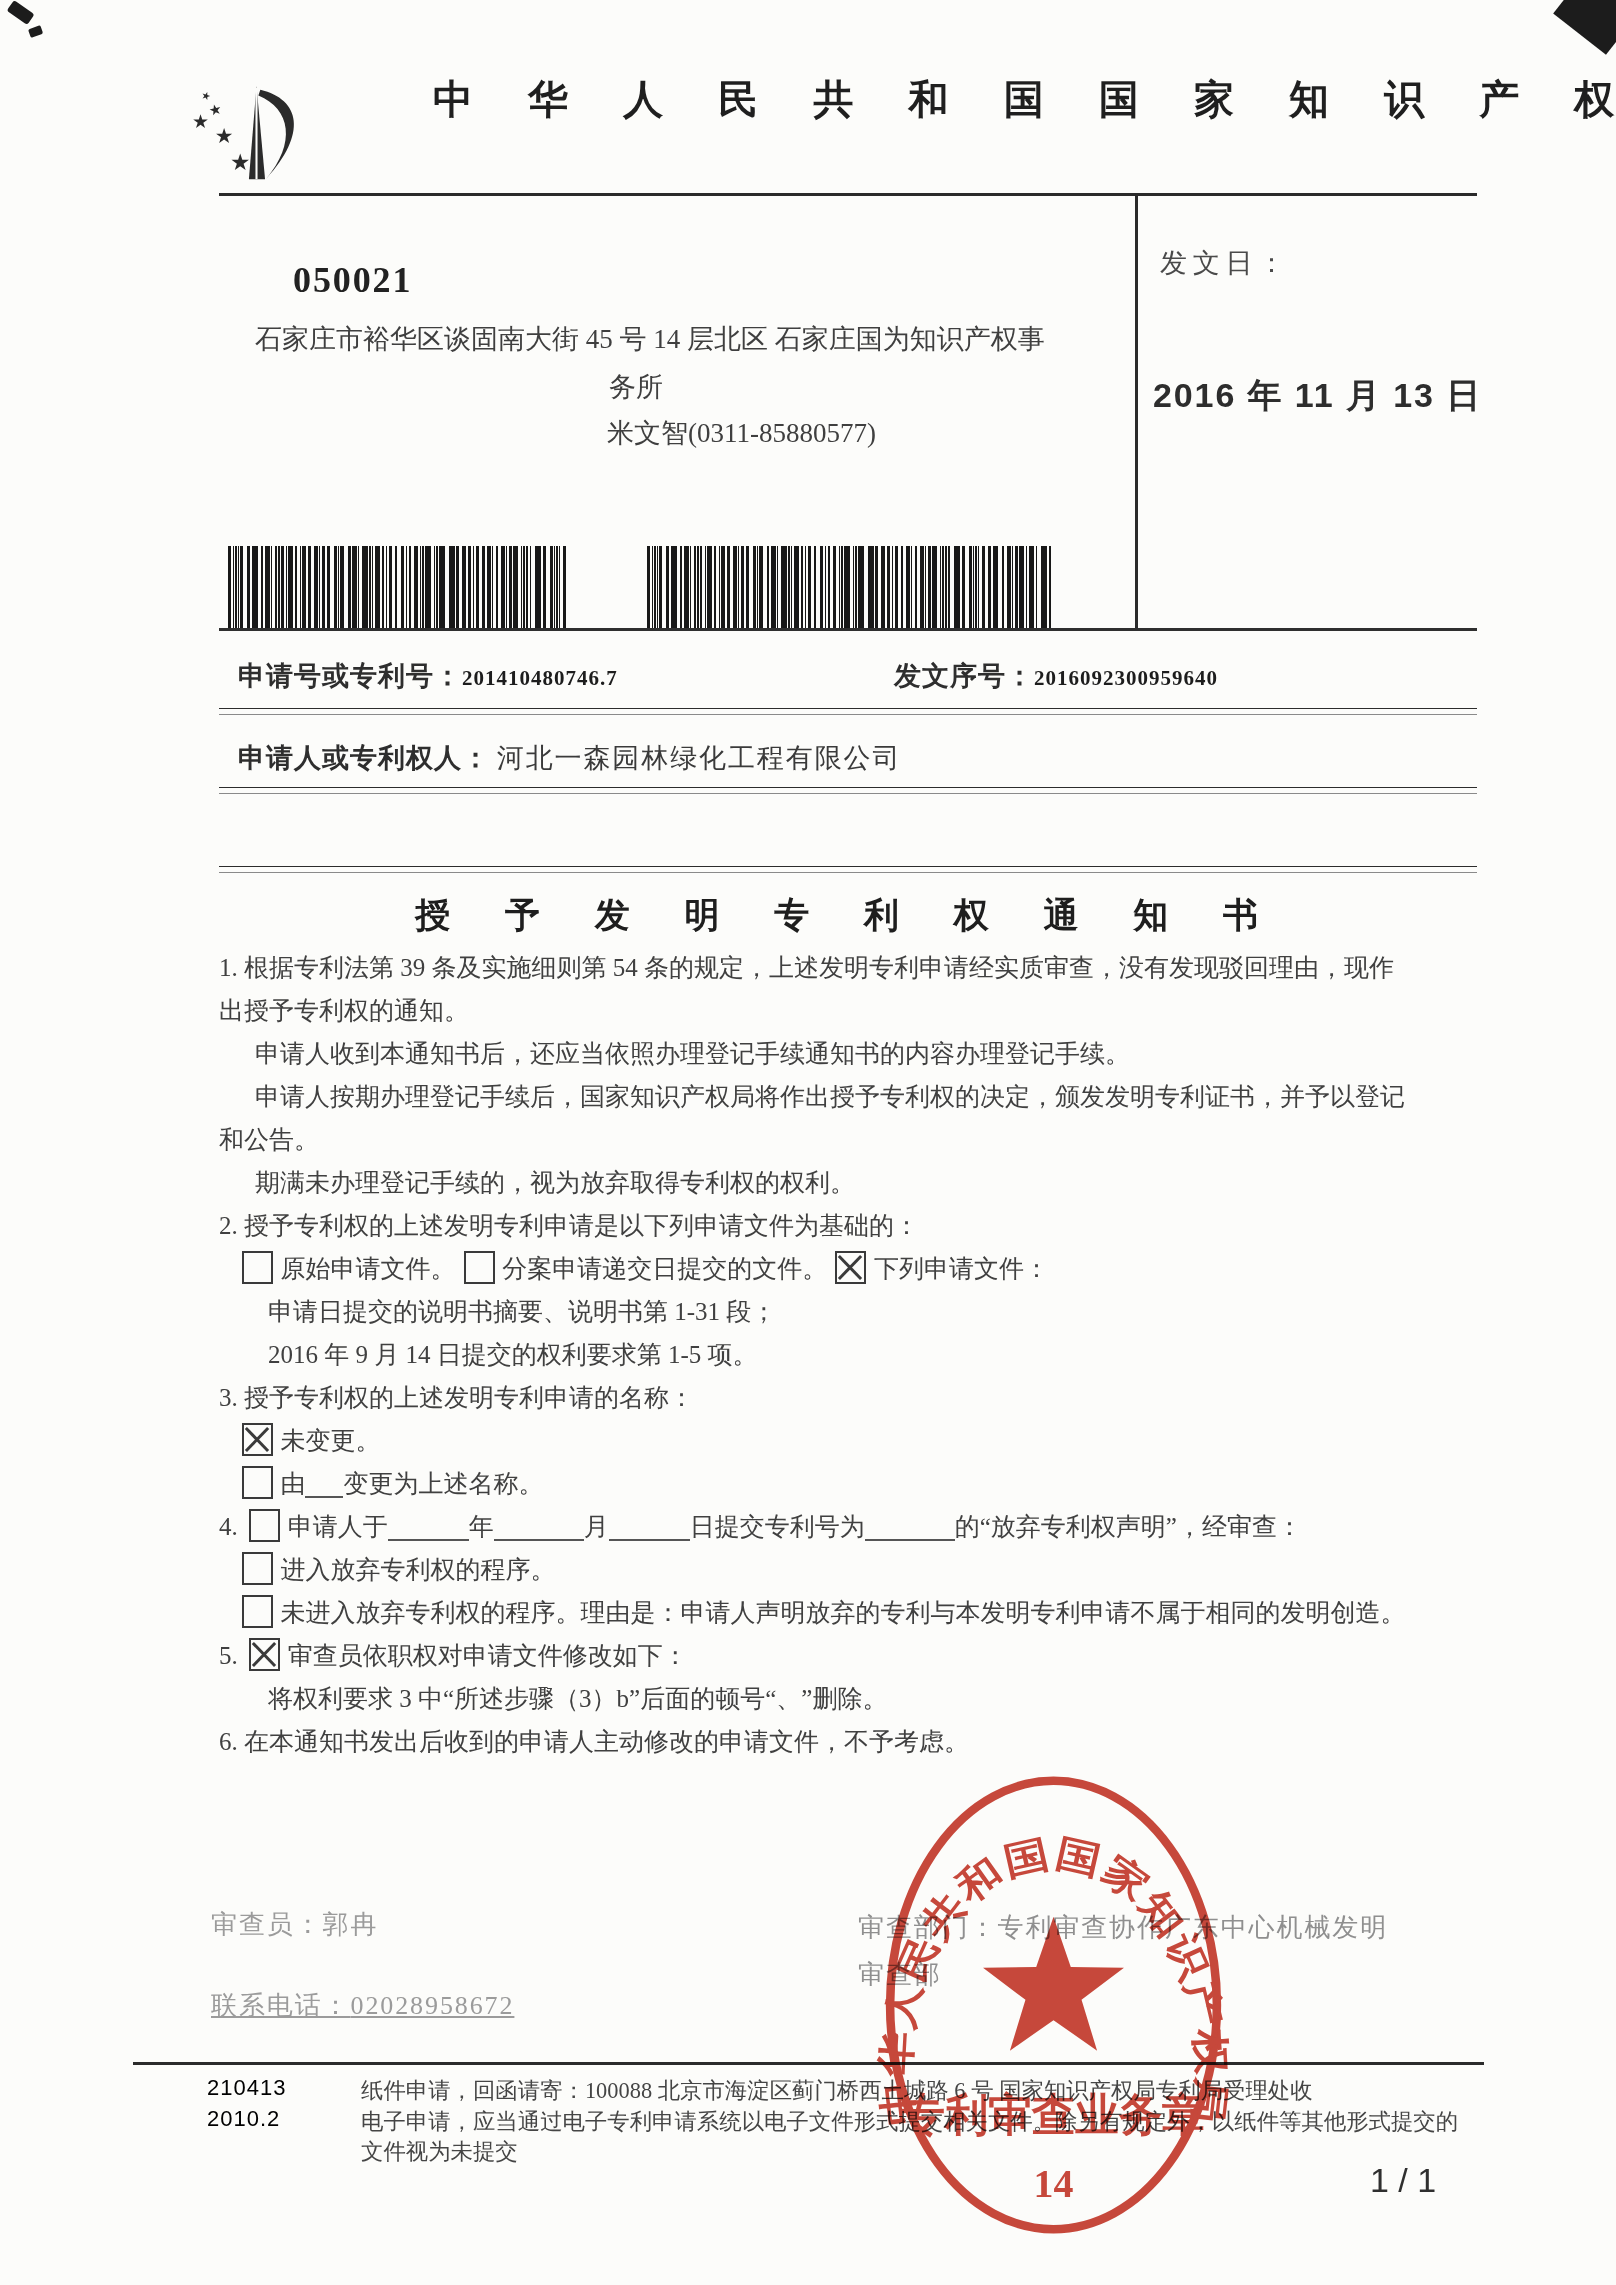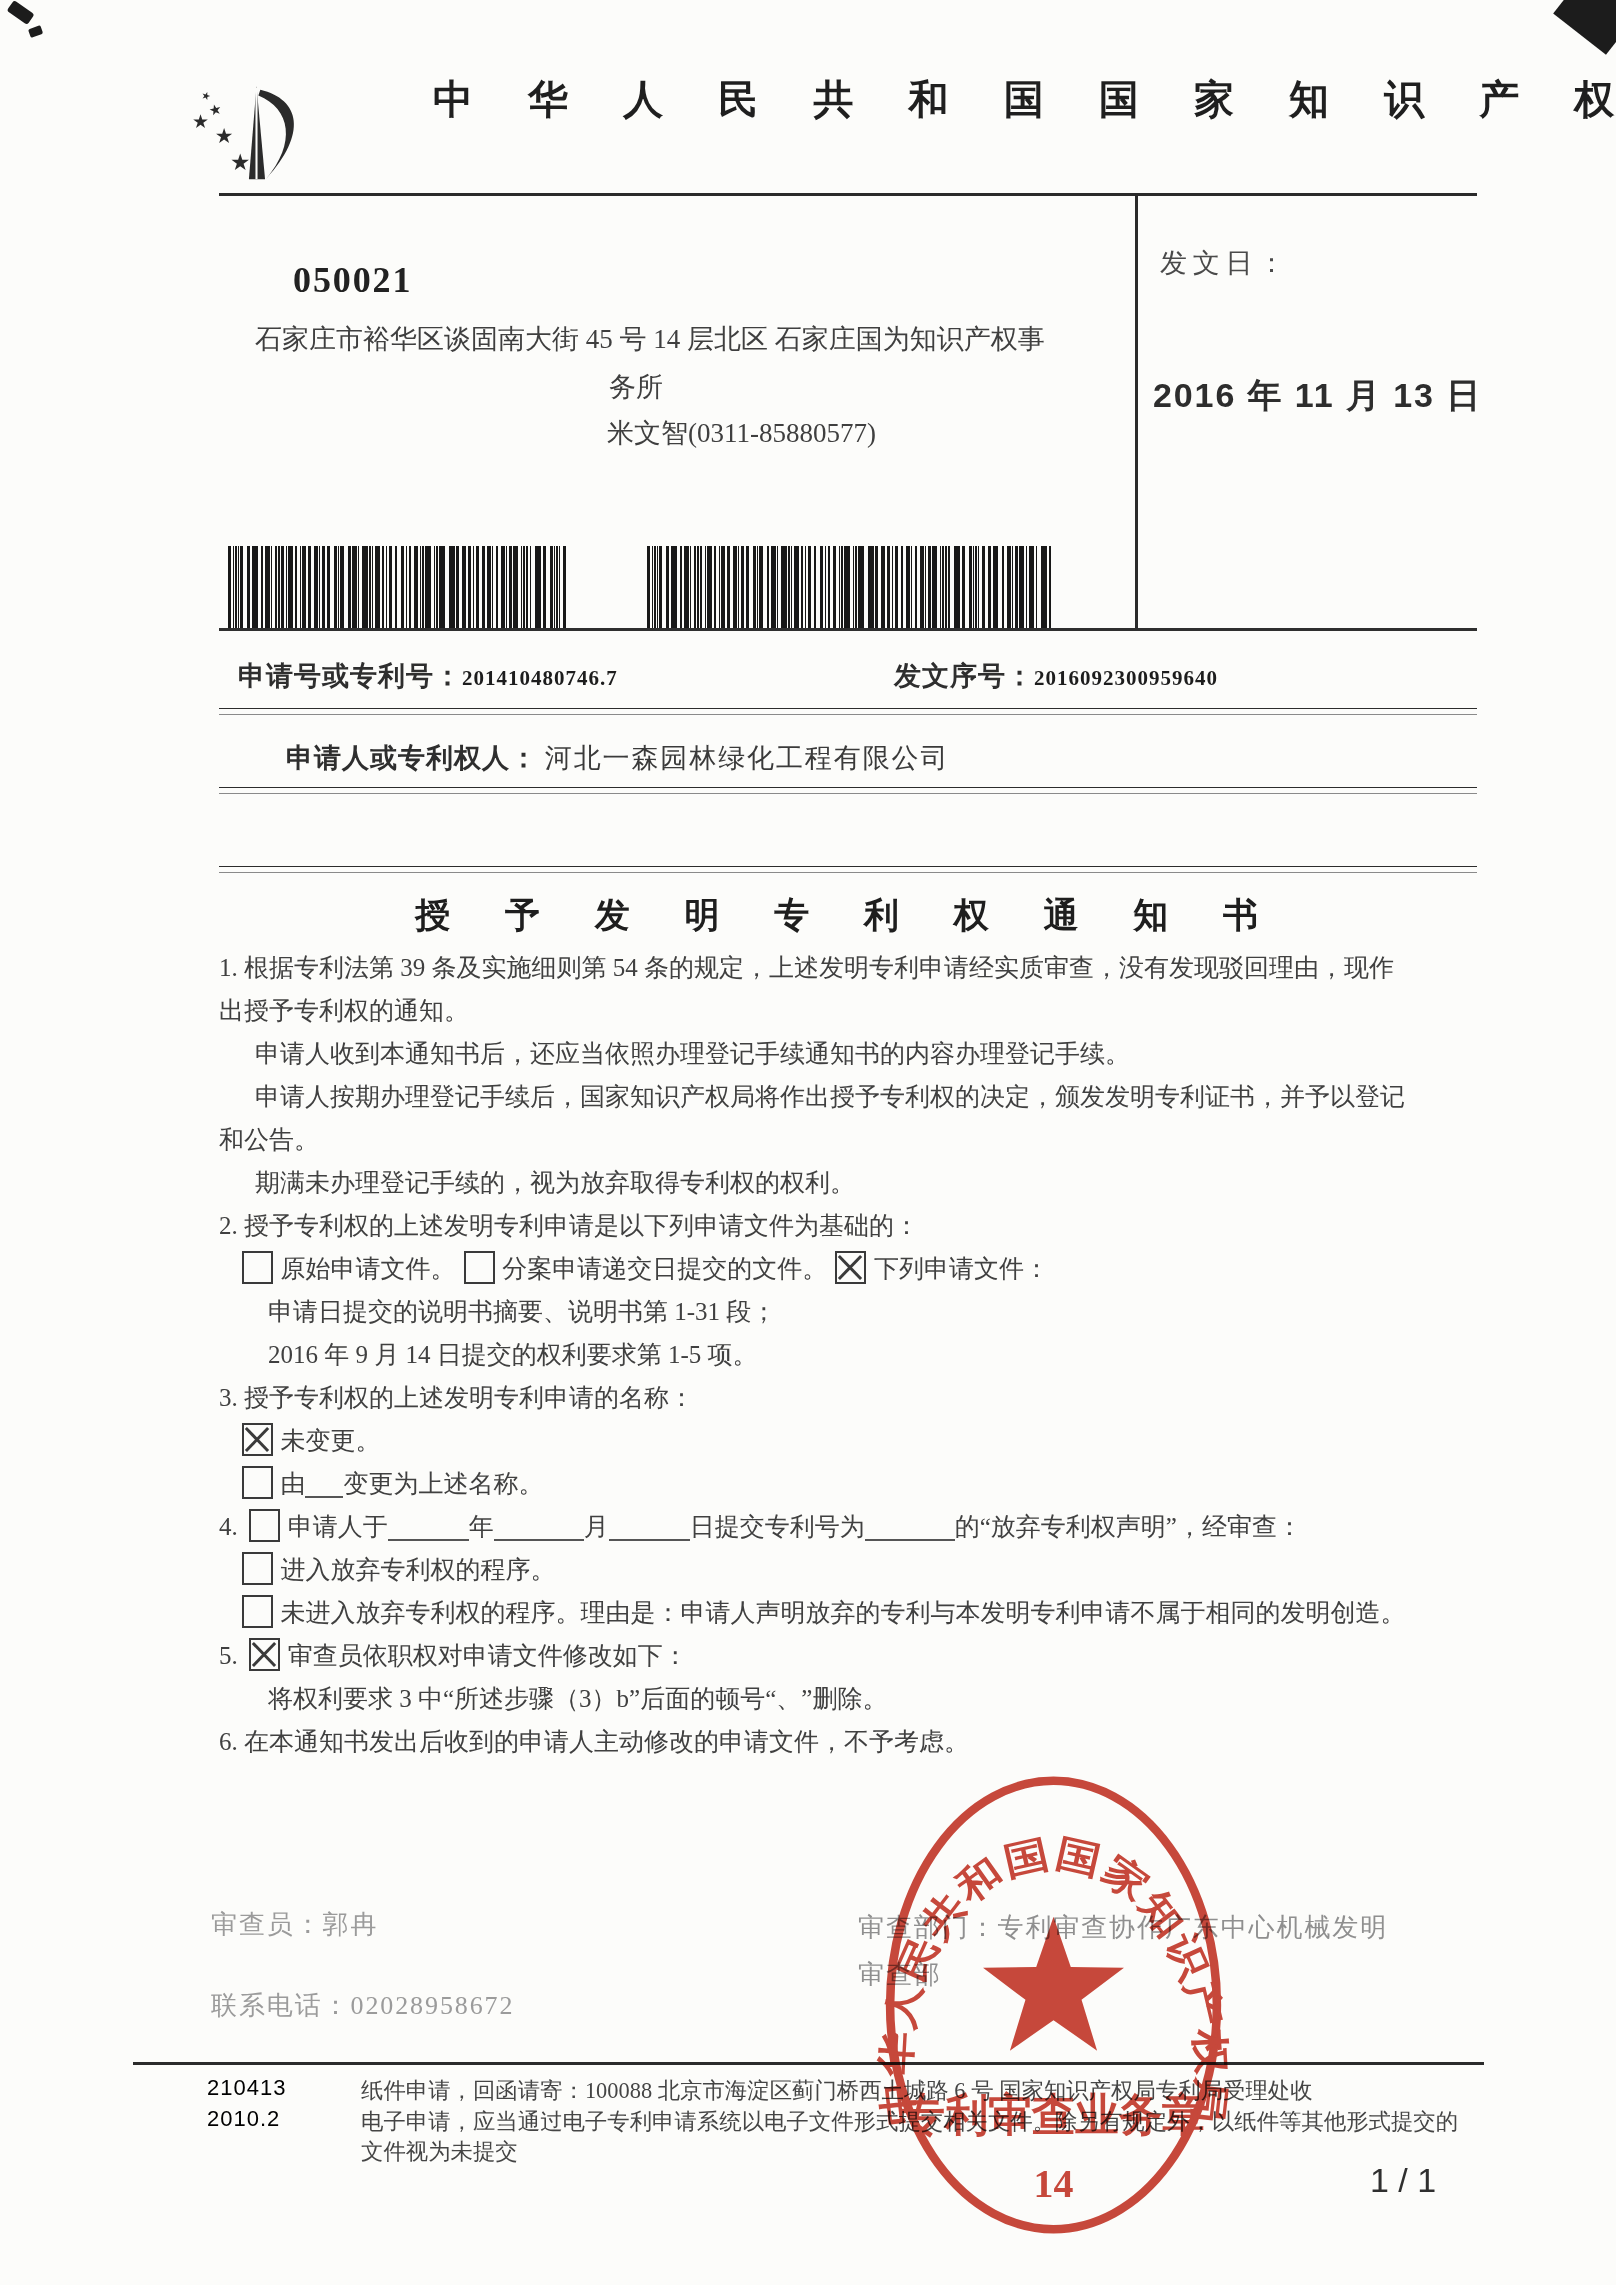--- a/index.html
+++ b/index.html
@@ -46,21 +46,21 @@
   .bc1{left:228px;width:338px;}
   .bc2{left:647px;width:404px;}
   .rule-under-barcode{position:absolute;left:219px;top:628px;width:1258px;height:2.9px;background:#2f2f2f;}
   
   .frow{position:absolute;left:238px;white-space:nowrap;font-size:27px;color:#2e2e2e;}
   .frow .lbl{font-weight:bold;letter-spacing:1px;}
   .frow .num{font-weight:bold;font-size:21px;letter-spacing:1px;color:#1d1d1d;}
   .frow .val{letter-spacing:1.9px;color:#3a3a3a;}
   .row-appno{top:658px;}
   .col-serial{position:absolute;left:894px;top:658px;white-space:nowrap;font-size:27px;}
-  .row-applicant{top:740px;margin-left:48px;}
+  .row-applicant{top:740px;}
   .row-invention{top:818px;}
   .sep{position:absolute;left:219px;width:1258px;height:4.8px;border-top:1.9px solid #2c2c2c;border-bottom:1px solid #8a8a8a;}
   .sep1{top:708px;} .sep2{top:787px;} .sep3{top:866px;}
   
   .notice-title{
     position:absolute;left:219px;top:892px;width:1258px;text-align:center;
     font-weight:bold;font-size:35px;letter-spacing:23px;color:#1e1e1e;white-space:nowrap;
   }
   
   .bodytext{position:absolute;left:219px;top:946px;width:1274px;font-size:25px;color:#404040;}
@@ -76,21 +76,21 @@
   .cb.checked::before{transform:rotate(46deg);}
   .cb.checked::after{transform:rotate(-46deg);}
   .blank{display:inline-block;height:28.5px;border-bottom:2.4px solid #555;vertical-align:-5.7px;}
   .blank.w85{width:81px;} .blank.w95{width:90px;} .blank.w40{width:38px;}
   .numlead{margin-right:9.5px;}
   
   .sig{position:absolute;white-space:nowrap;font-size:26px;letter-spacing:1.9px;}
   .examiner{left:211px;top:1907px;color:#9b9b9b;}
   .dept1{left:858px;top:1910px;color:#8f8f8f;}
   .dept2{left:858px;top:1957px;color:#8f8f8f;}
-  .phone{left:211px;top:1988px;color:#9b9b9b;}
+  .phone{left:211px;top:1988px;color:#9b9b9b;text-decoration:underline;}
   
   .seal{position:absolute;left:873px;top:1767px;width:361px;height:476px;mix-blend-mode:multiply;opacity:.92;}
   
   .footer-rule{position:absolute;left:133px;top:2062px;width:1351px;height:2.9px;background:#2b2b2b;}
   .fcode{position:absolute;left:207px;font-size:22px;color:#000000;letter-spacing:1px;
          font-family:"Liberation Sans","DejaVu Sans",sans-serif;}
   .fc1{top:2075px;} .fc2{top:2106px;}
   .ftext{position:absolute;left:361px;font-size:22.4px;color:#454545;white-space:nowrap;}
   .ft1{top:2075px;} .ft2{top:2106px;} .ft3{top:2136px;}
   .pagenum{position:absolute;left:1370px;top:2161px;font-size:34px;color:#2f2f2f;

